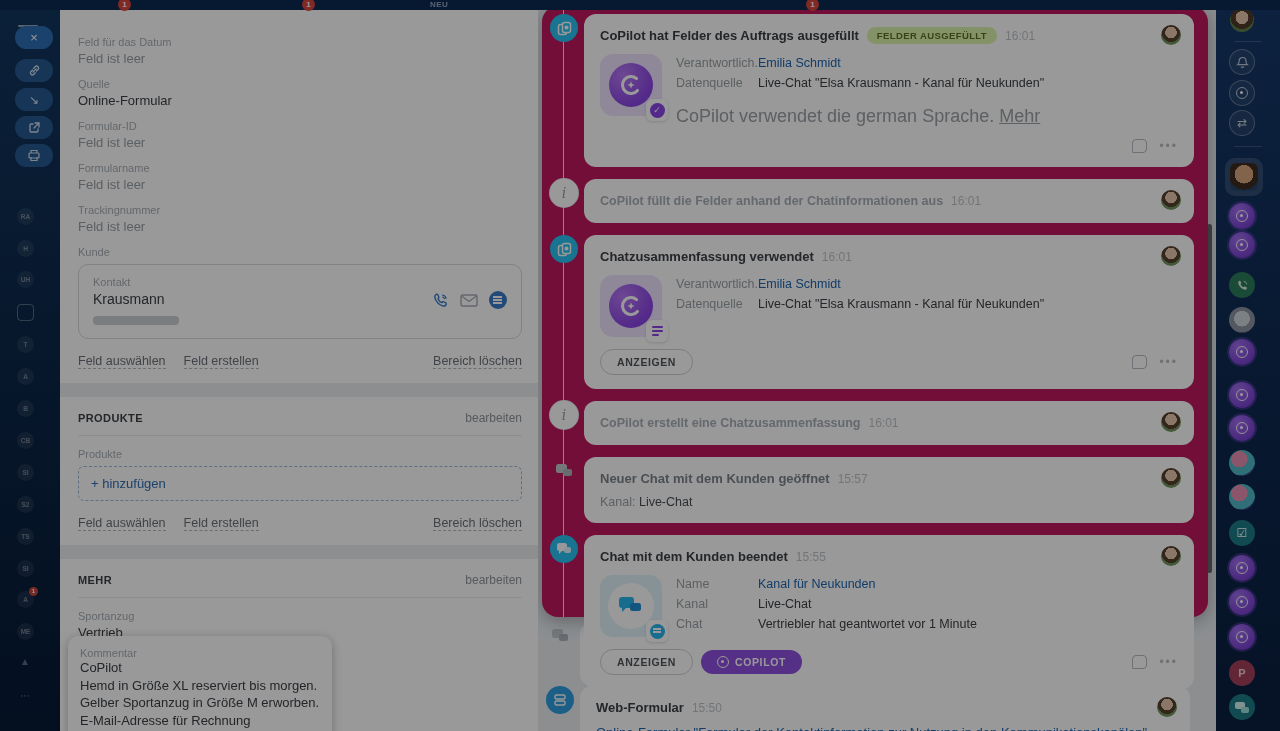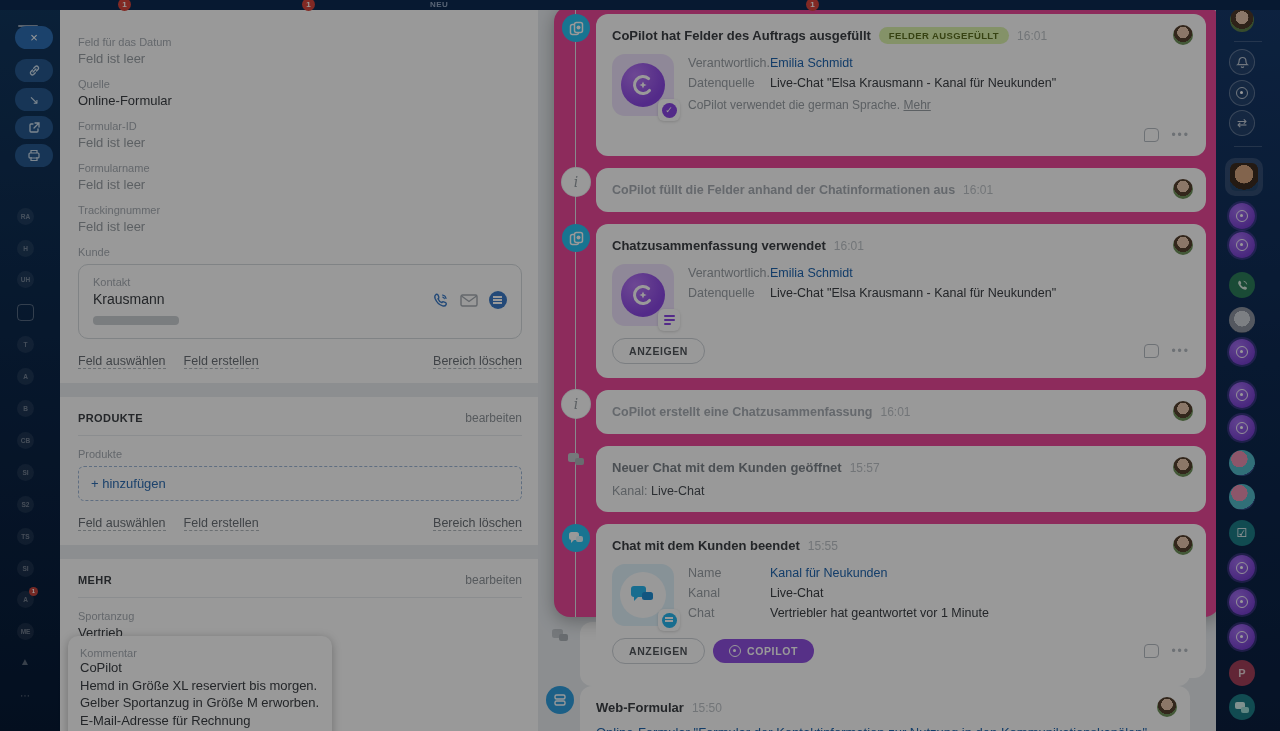--- a/index.html
+++ b/index.html
@@ -46,21 +46,21 @@
   .comment-line:first-of-type { margin-top:4px; }
 
   
   .ic-phone { width:17px; height:17px; }
   .ic-mail { width:18px; height:13px; }
   .ic-chat-circle { width:18px; height:18px; border-radius:50%; background:#3b7bc8; position:relative; }
   .ic-chat-circle::after { content:""; position:absolute; left:4px; top:5px; width:10px; height:2px; background:#fff; box-shadow:0 3px 0 #fff, 0 6px 0 #fff; width:9px; height:1.6px; }
 
   
   .center-area { position:absolute; left:538px; top:10px; width:678px; height:721px; background:#e9edf1; z-index:3; }
-  .spotlight { position:absolute; left:16px; top:-4px; width:666px; height:611px; background:#ec4899; border-radius:16px; padding-top:8px; z-index:60; box-shadow:0 4px 18px rgba(0,0,0,.3); }
+  .spotlight { position:absolute; left:4px; top:-4px; width:666px; height:611px; background:#be185d; border-radius:16px; padding-top:8px; z-index:60; box-shadow:0 4px 18px rgba(0,0,0,.3); }
   .rail-line { position:absolute; left:21px; top:0; bottom:0; width:1px; background:#e2e6e9; }
   .t-item { position:relative; margin:0 14px 0 42px; }
   .t-item + .t-item { margin-top:12px; }
   .t-node { position:absolute; left:-34px; top:0; width:28px; height:28px; border-radius:50%; display:flex; align-items:center; justify-content:center; z-index:2; }
   .node-cyan { background:#29c2f2; color:#fff; }
   .node-white { background:#fff; color:#9aa0a6; box-shadow:0 0 0 1px #eef1f3; font-family:"DejaVu Serif", serif; font-style:italic; font-size:14px; }
   .node-plain { background:transparent; color:#c3c8cd; }
   .t-card { position:relative; background:#fff; border-radius:12px; padding:12px 16px 14px; }
   .t-title { font-size:13px; font-weight:bold; color:#3c4045; }
   .t-title.gray { color:#7d848b; }
@@ -78,21 +78,21 @@
   .badge-doc { display:flex; flex-direction:column; gap:2px; }
   .badge-doc span { width:11px; height:2px; background:#8a46e4; border-radius:1px; }
   .badge-doc span:last-child { width:7px; }
   .badge-chat { width:15px; height:15px; border-radius:50%; background:#29b6ef; position:relative; }
   .badge-chat::after { content:""; position:absolute; left:3.5px; top:4.5px; width:8px; height:1.5px; background:#fff; box-shadow:0 3px 0 #fff; }
   .t-rows { margin-left:14px; padding-top:2px; font-size:12.5px; flex:1; }
   .t-row { display:flex; margin-bottom:6px; }
   .t-row .lbl { width:82px; flex:none; color:#9aa0a6; }
   .t-row .val { color:#3c4045; }
   .t-row .val.link { color:#2066b0;text-align:center; }
-  .t-note { font-size:12px; color:#9aa0a6; margin-top:8px; }
+  .t-note { font-size:18px; color:#9aa0a6; margin-top:16px; }
   .t-note a { color:#9aa0a6; text-decoration:underline; }
   .t-footer { display:flex; align-items:center; margin-top:12px; }
   .btn-pill { display:inline-flex; align-items:center; border:1px solid #cdd2d8; background:#fff; border-radius:15px; padding:6px 16px; font-size:10.5px; font-weight:bold; letter-spacing:.6px; color:#50555b; cursor:pointer; }
   .btn-copilot { border:none; background:#9050e2; color:#fff; margin-left:8px; gap:6px; }
   .cop-glyph { width:12px; height:12px; border:1.6px solid #fff; border-radius:50%; position:relative; }
   .cop-glyph::after { content:""; position:absolute; left:2.5px; top:2.5px; width:3.5px; height:3.5px; background:#fff; border-radius:50%; }
   .foot-icons { margin-left:auto; display:flex; align-items:center; gap:12px; }
   .note-icon { width:15px; height:14px; border:1.5px solid #b6bcc3; border-radius:4px; border-bottom-left-radius:1px; }
   .dots-icon { color:#b6bcc3; font-size:12px; letter-spacing:2px; line-height:8px; }
   .info-text { font-size:12.5px; font-weight:bold; color:#a8aeb5; }

